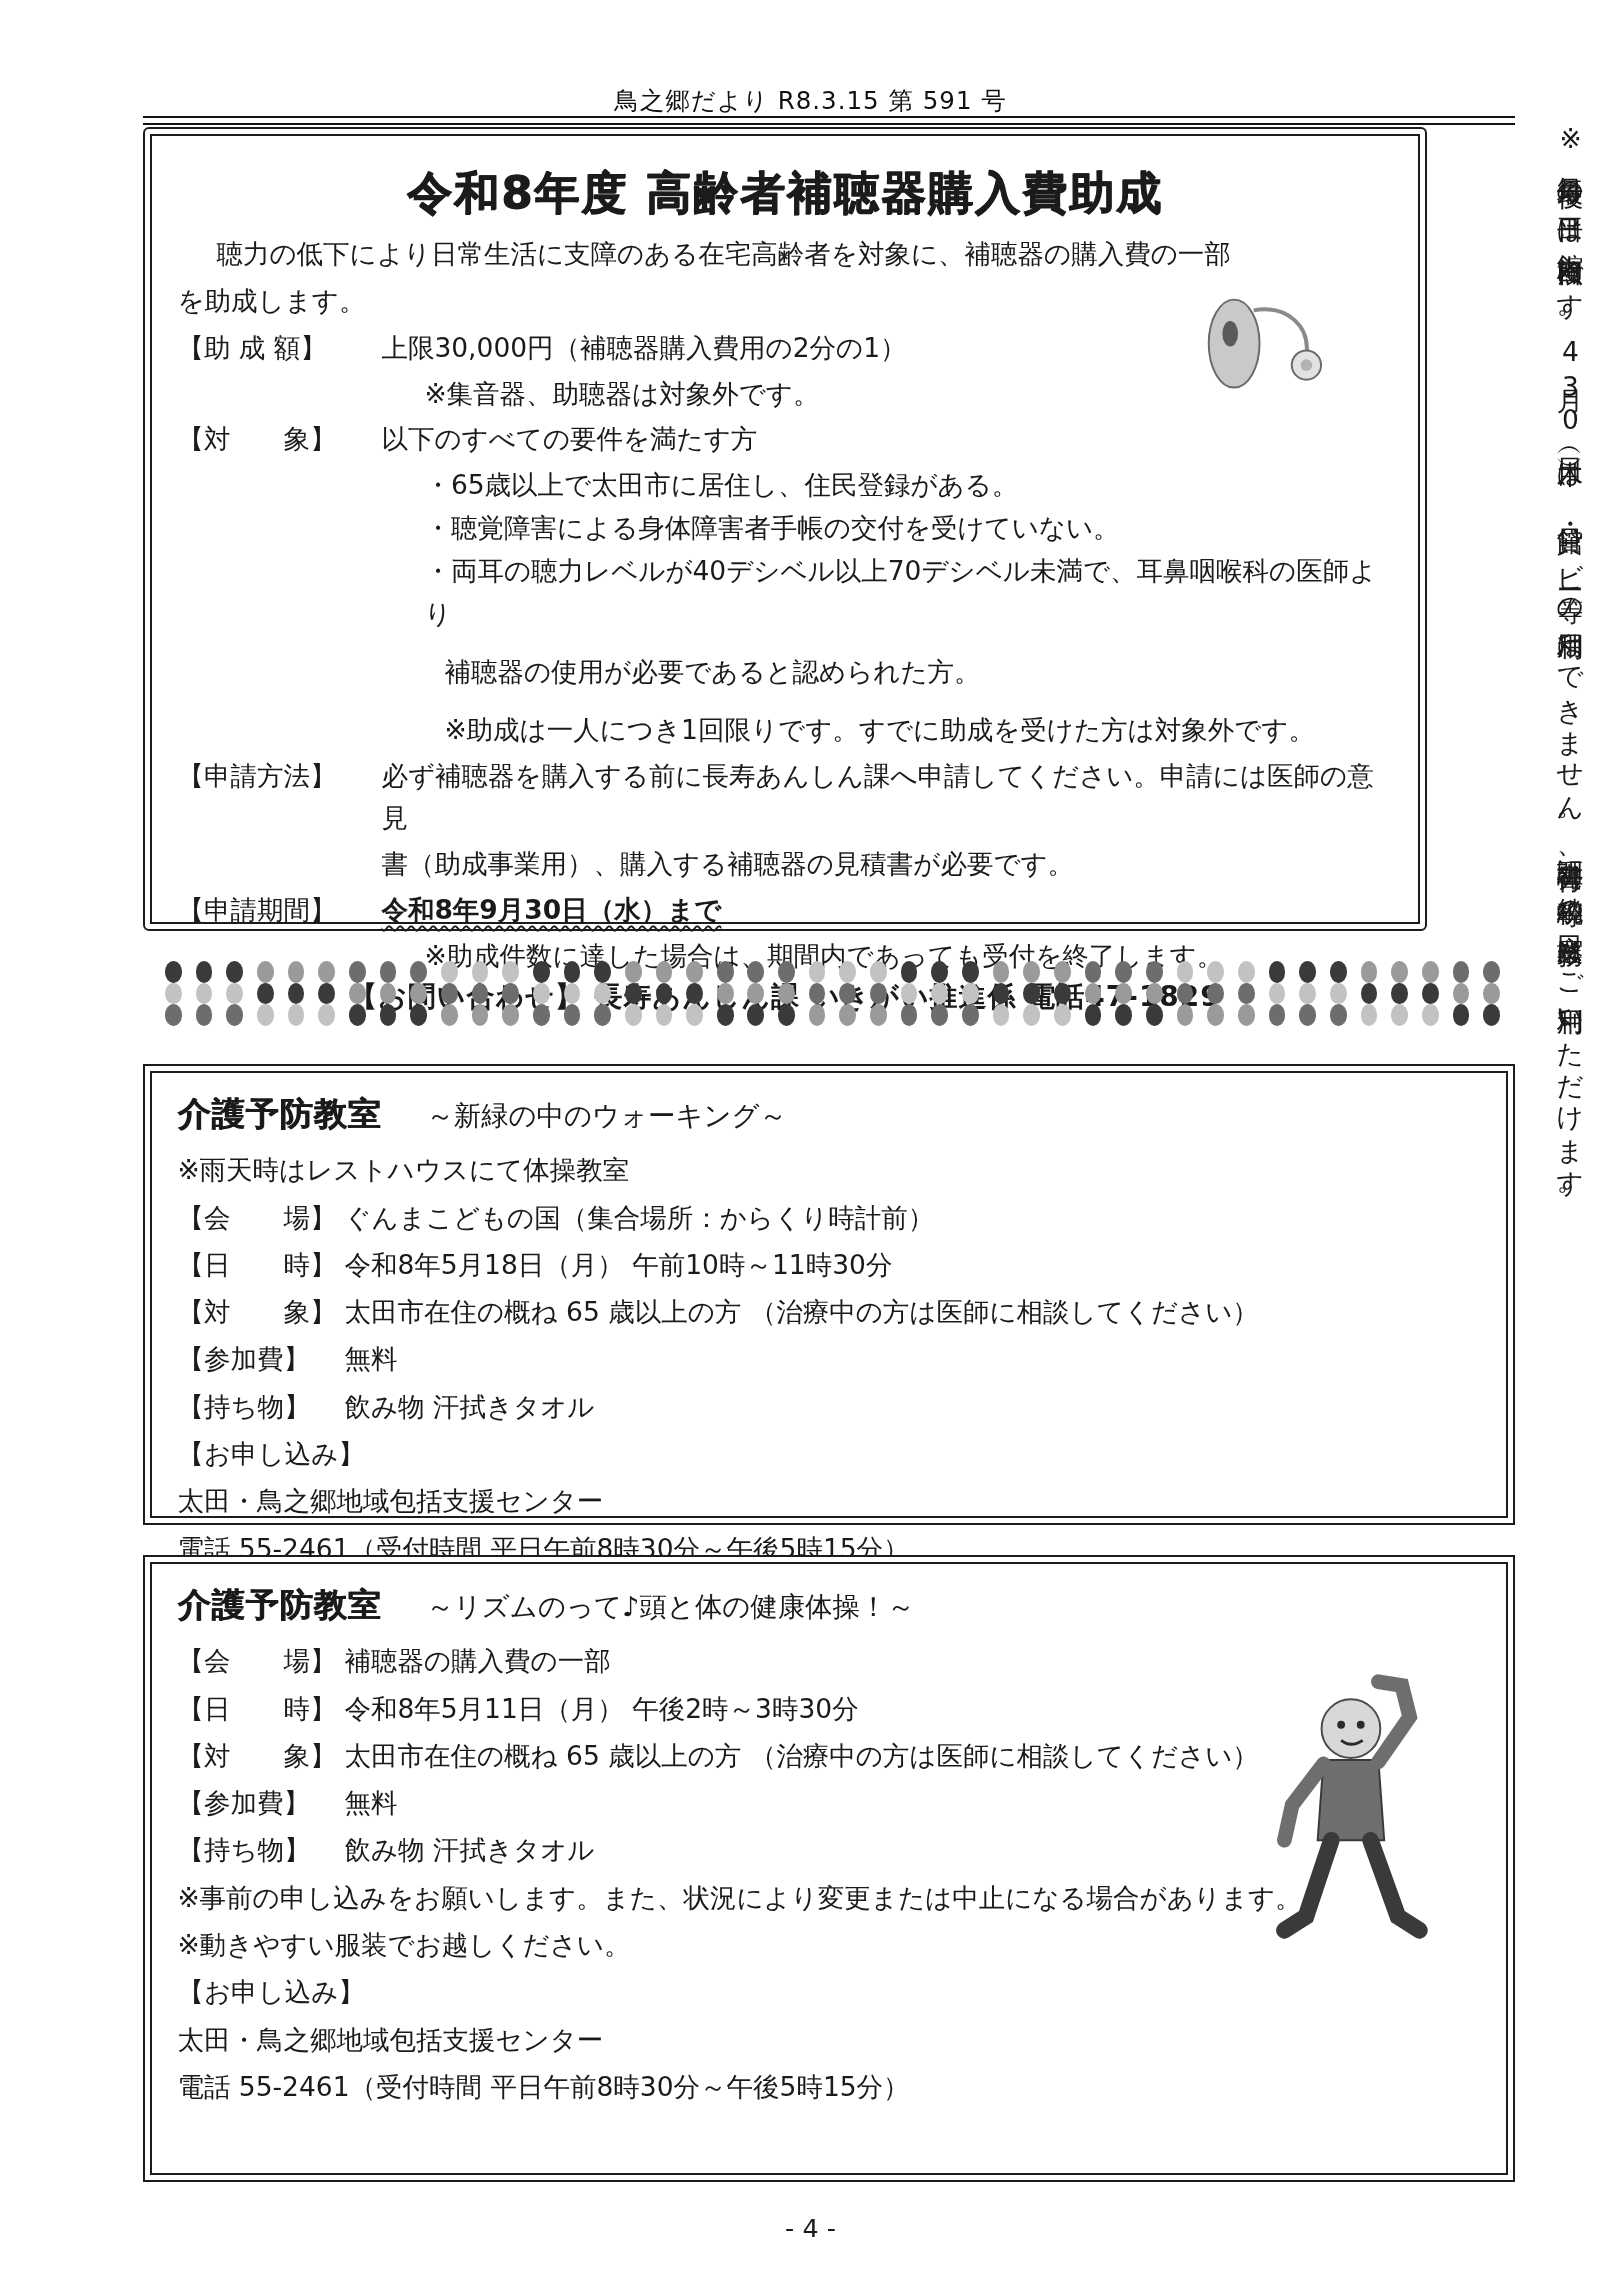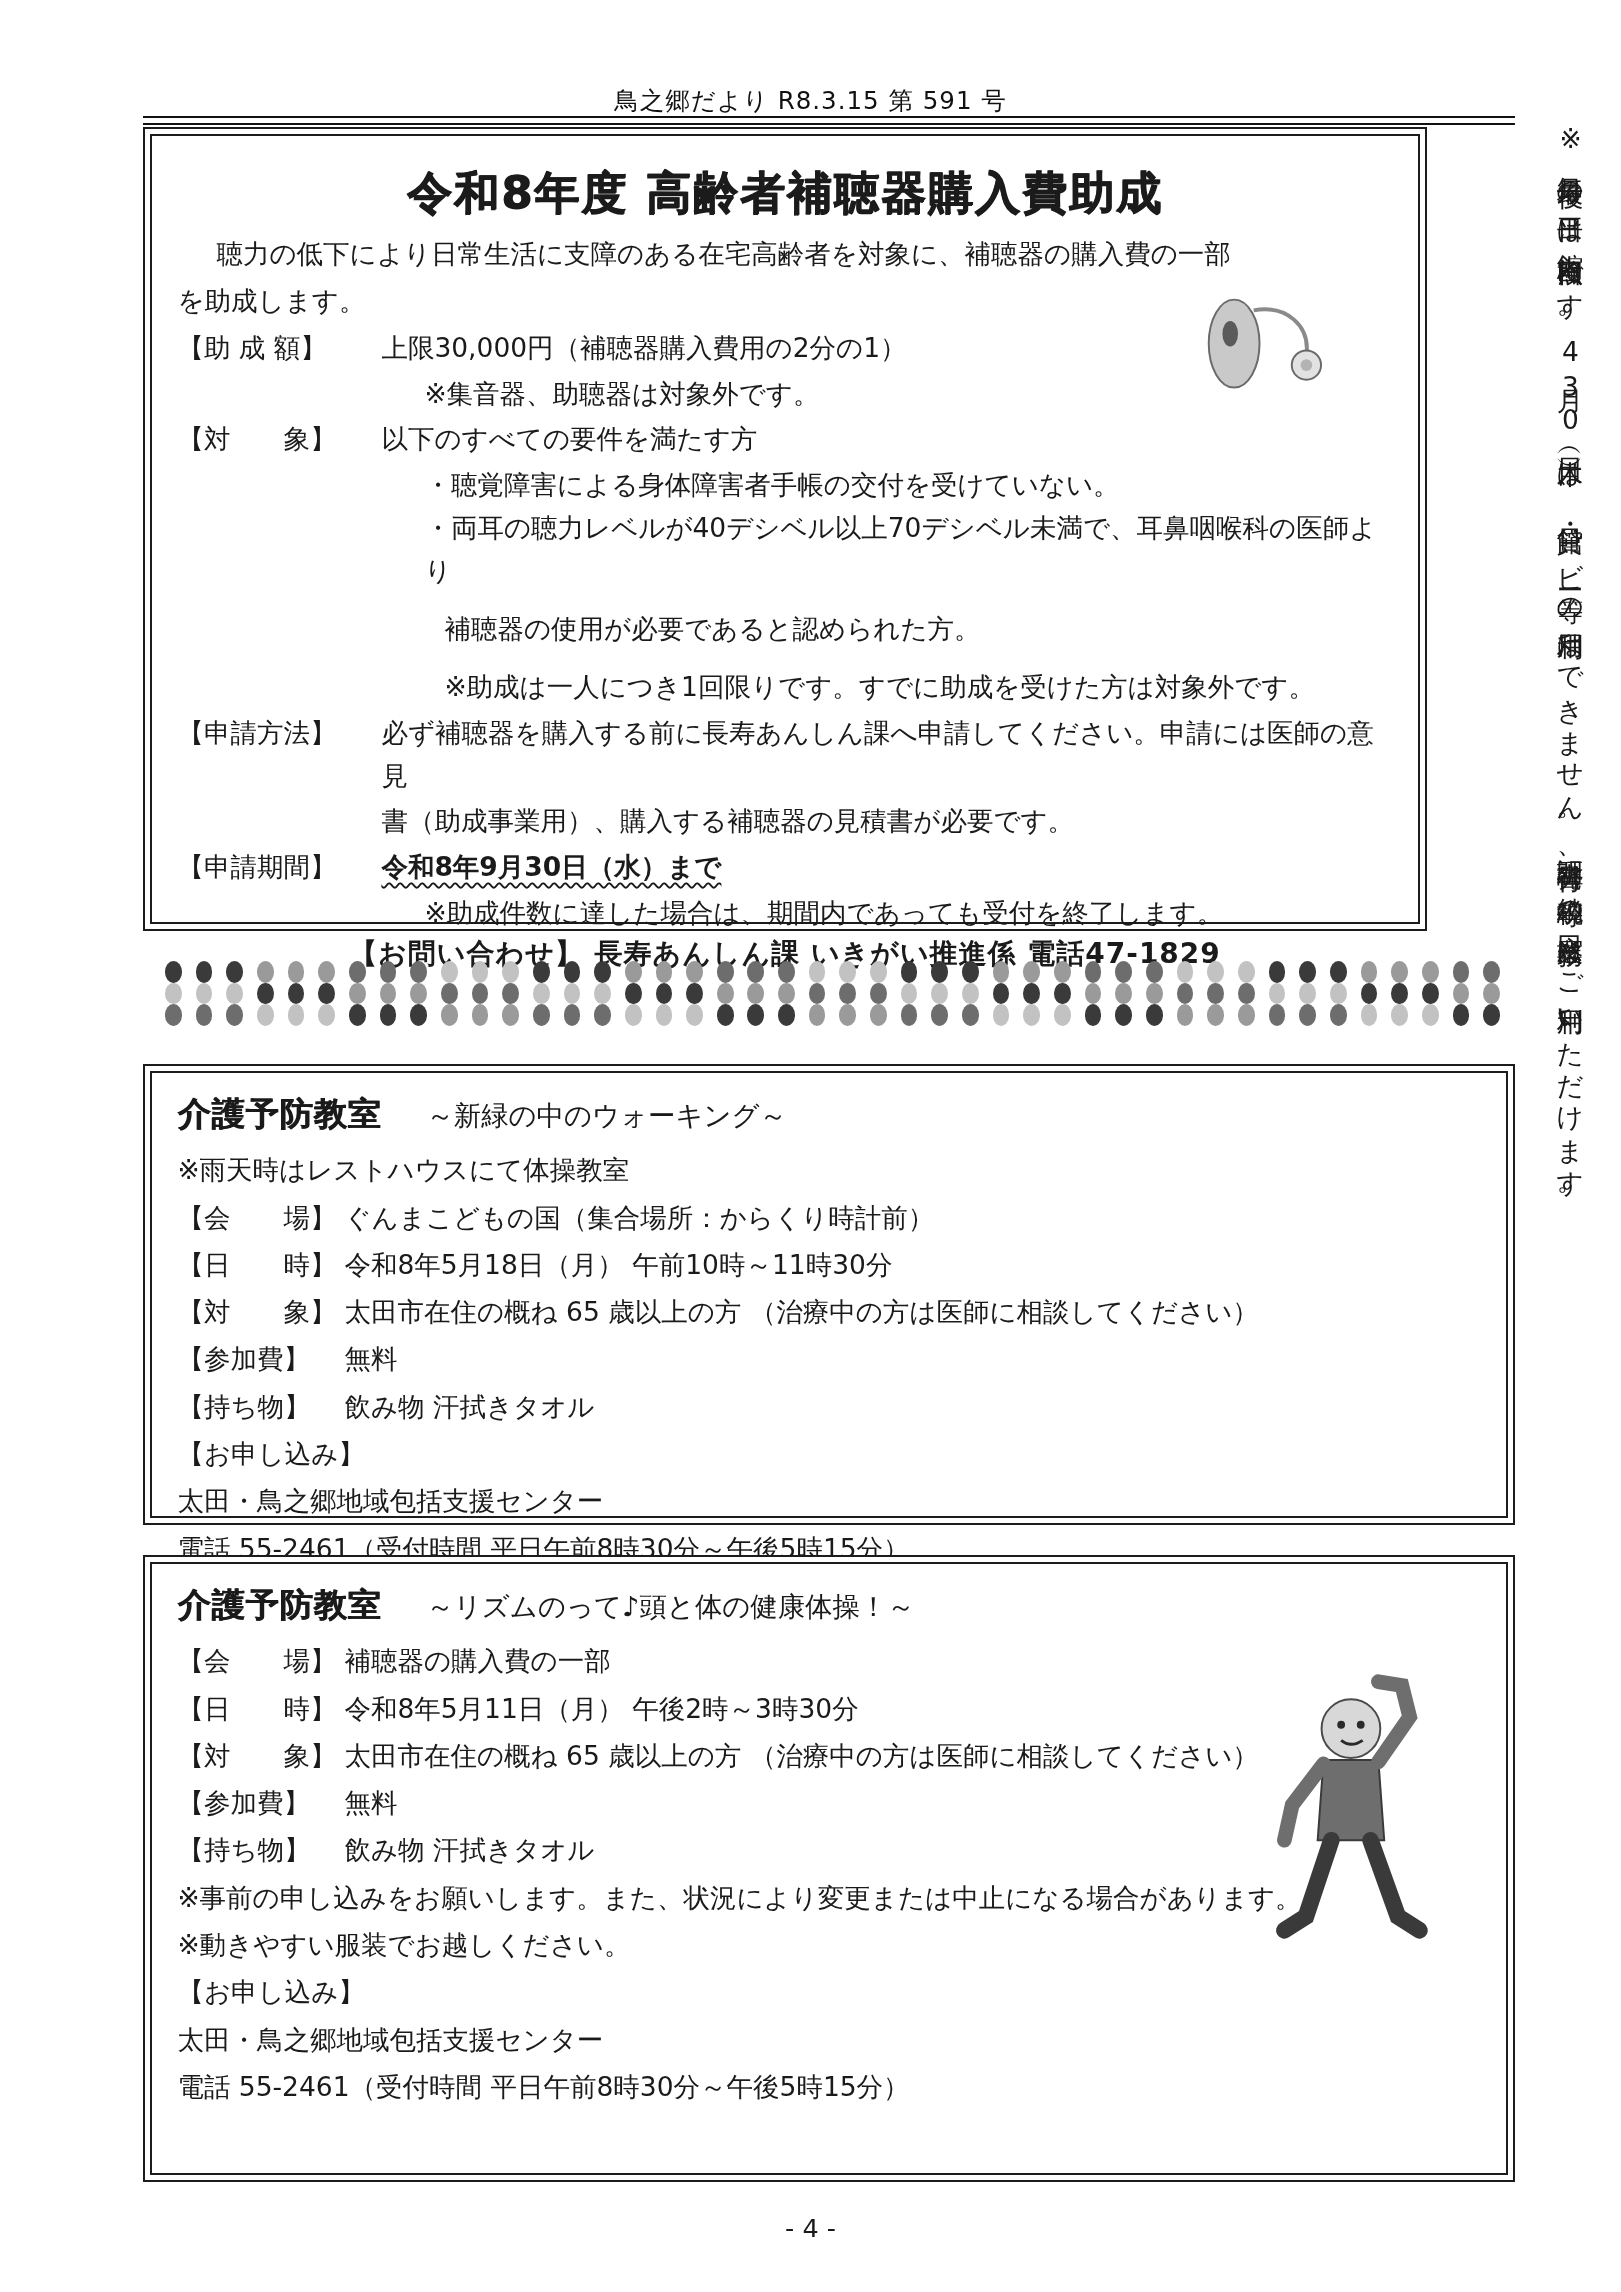--- a/index.html
+++ b/index.html
@@ -33,21 +33,21 @@
     border:2.9px solid #1c1c1c;
     background:#fff;
   }
   .box .inner {
     position:absolute; inset:4.9px;
     border:2px solid #1c1c1c;
   }
   .box-body { position:absolute; inset:0; padding:13.7px 25.5px; }
 
   
-  #subsidy-box { left:143px; top:127px; width:1284px; height:804px; }
+  #subsidy-box { left:143px; top:127px; width:1284px; height:804px;border-radius:6px; }
 
   .subsidy-title {
     text-align:center;
     font-size:45px;
     font-weight:bold;
     letter-spacing:2px;
     color:#1b1b1b;
     margin:13.7px 0 9.8px 0;
     font-family:"DejaVu Sans","Liberation Sans",sans-serif;
     text-shadow:1px 0 0 #1b1b1b, 0 1px 0 #1b1b1b;
@@ -168,20 +168,21 @@
         <div class="row">
           <div class="lbl">【助 成 額】</div>
           <div class="val">上限30,000円（補聴器購入費用の2分の1）</div>
         </div>
         <div class="sub deep">※集音器、助聴器は対象外です。</div>
 
         <div class="row">
           <div class="lbl">【対　　象】</div>
           <div class="val">以下のすべての要件を満たす方</div>
         </div>
+        <div class="bul">・65歳以上で太田市に居住し、住民登録がある。</div>
         <div class="bul">・聴覚障害による身体障害者手帳の交付を受けていない。</div>
         <div class="bul">・両耳の聴力レベルが40デシベル以上70デシベル未満で、耳鼻咽喉科の医師より</div>
         <div class="bul cont">補聴器の使用が必要であると認められた方。</div>
         <div class="bul cont">※助成は一人につき1回限りです。すでに助成を受けた方は対象外です。</div>
 
         <div class="row">
           <div class="lbl">【申請方法】</div>
           <div class="val">必ず補聴器を購入する前に長寿あんしん課へ申請してください。申請には医師の意見</div>
         </div>
         <div class="sub">書（助成事業用）、購入する補聴器の見積書が必要です。</div>

